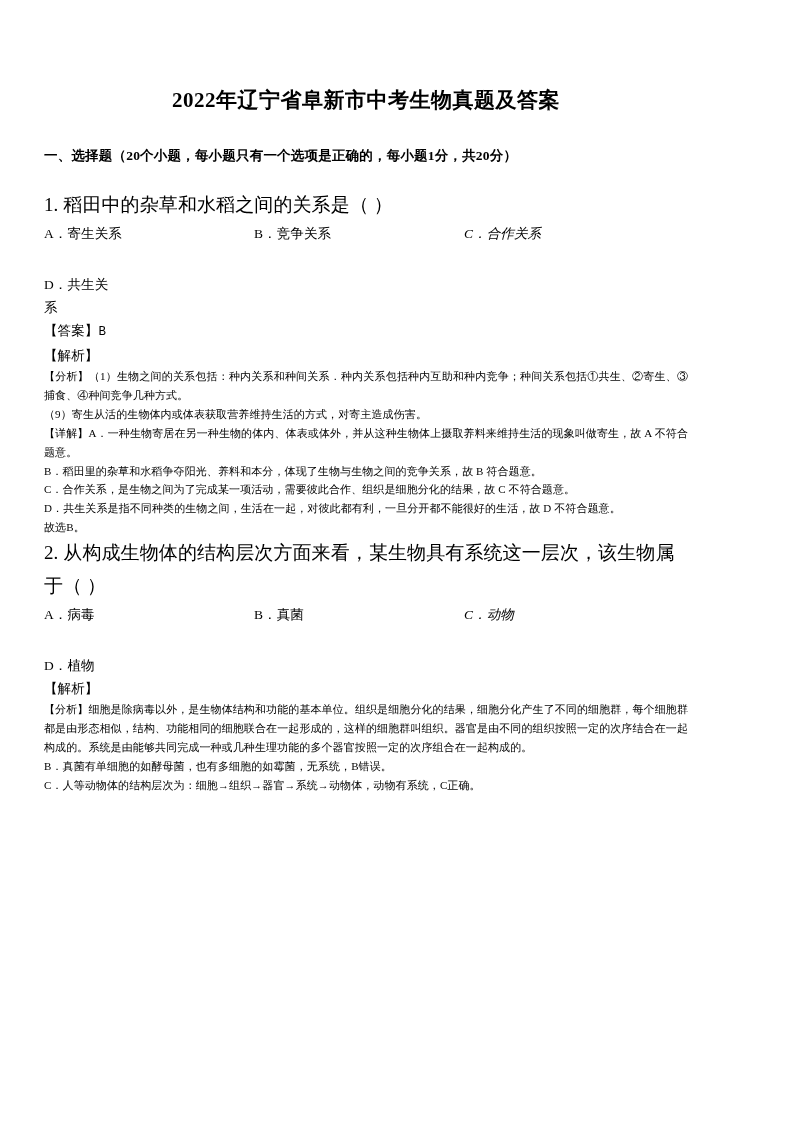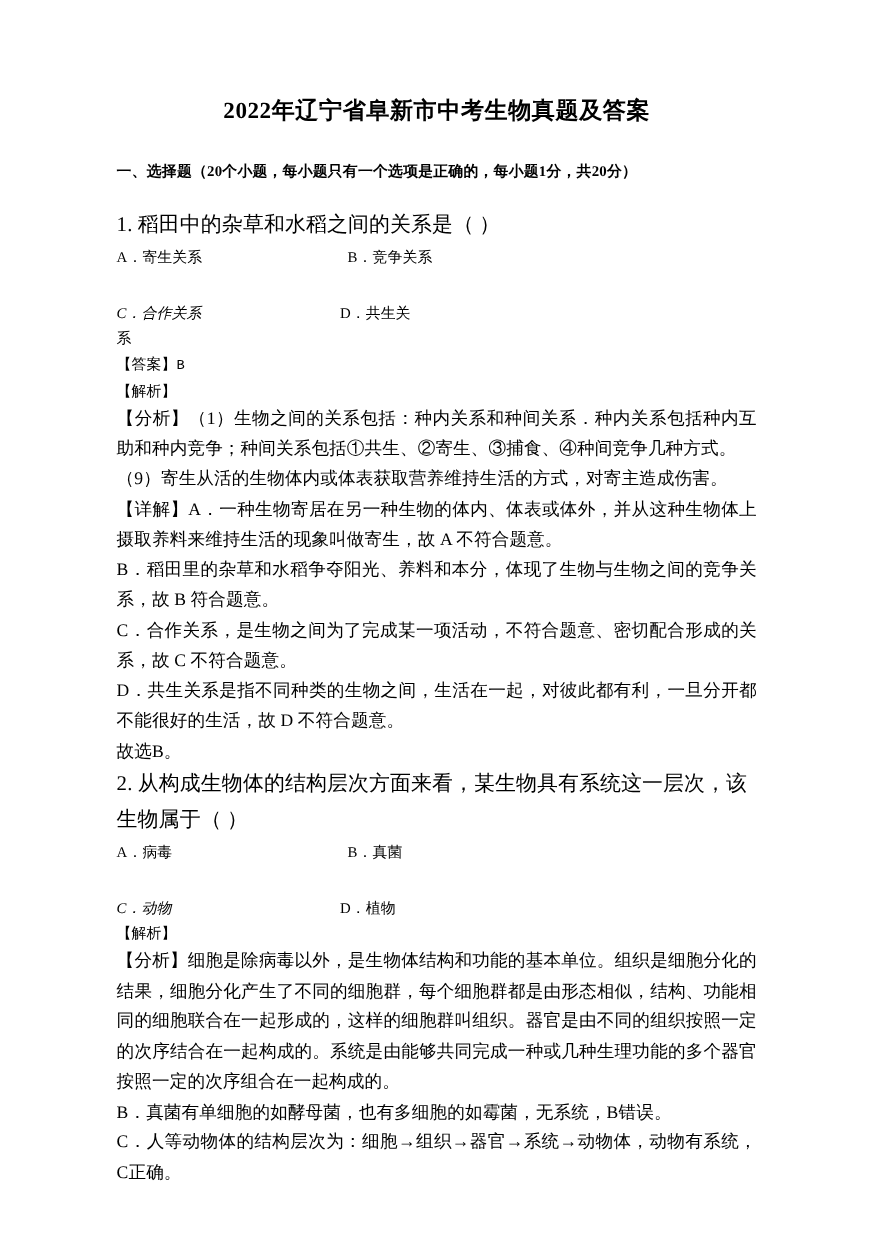--- a/index.html
+++ b/index.html
@@ -12,40 +12,40 @@
     height: 1123px;
     font-family: "Liberation Serif", "DejaVu Serif", serif;
     color: #000000;
     position: relative;
     overflow: hidden;
   }
   .page {
     width: 794px;
     height: 901px;
     box-sizing: border-box;
-    padding: 86px 106px 40px 106px;
+    padding: 86px 106px 40px 44px;
   }
   .doc-title {
     font-family: "Liberation Serif", "DejaVu Serif", serif;
     font-size: 21px;
     font-weight: bold;
     text-align: center;
     letter-spacing: 0.5px;
     margin: 0 0 30px 0;
     line-height: 1.4;
   }
   .section-heading {
     font-size: 13.5px;
     font-weight: bold;
     margin: 0 0 22px 0;
     line-height: 1.6;
     letter-spacing: 0.2px;
   }
   .para {
-    font-size: 16px;
+    font-size: 11px;
     line-height: 1.72;
     margin: 0;
     text-align: justify;
     letter-spacing: 0.1px;
   }
   .q-line {
     font-size: 19px;
     line-height: 1.72;
     margin: 0;
     letter-spacing: 0.1px;
@@ -102,21 +102,21 @@
       <span class="opt opt-c">C．合作关系</span>
       <span class="opt opt-d">D．共生关</span>
     </div>
     <p class="opt-wrap-tail">系</p>
     <p class="answer-line"><span>【答案】</span><span class="mono-ans">B</span></p>
     <p class="answer-line">【解析】</p>
     <p class="para">【分析】（1）生物之间的关系包括：种内关系和种间关系．种内关系包括种内互助和种内竞争；种间关系包括①共生、②寄生、③捕食、④种间竞争几种方式。</p>
     <p class="para">（9）寄生从活的生物体内或体表获取营养维持生活的方式，对寄主造成伤害。</p>
     <p class="para">【详解】A．一种生物寄居在另一种生物的体内、体表或体外，并从这种生物体上摄取养料来维持生活的现象叫做寄生，故 A 不符合题意。</p>
     <p class="para">B．稻田里的杂草和水稻争夺阳光、养料和本分，体现了生物与生物之间的竞争关系，故 B 符合题意。</p>
-    <p class="para">C．合作关系，是生物之间为了完成某一项活动，不符合题意、密切配合形成的关系，故 C 不符合题意。</p>
+    <p class="para">C．合作关系，是生物之间为了完成某一项活动，需要彼此合作、组织是细胞分化的结果，故 C 不符合题意。</p>
     <p class="para">D．共生关系是指不同种类的生物之间，生活在一起，对彼此都有利，一旦分开都不能很好的生活，故 D 不符合题意。</p>
     <p class="para">故选B。</p>
   </div>
 
   <div class="block">
     <p class="q-line">2. 从构成生物体的结构层次方面来看，某生物具有系统这一层次，该生物属于（      ）</p>
     <div class="options">
       <span class="opt opt-a">A．病毒</span>
       <span class="opt opt-b">B．真菌</span>
       <span class="opt opt-c">C．动物</span>

